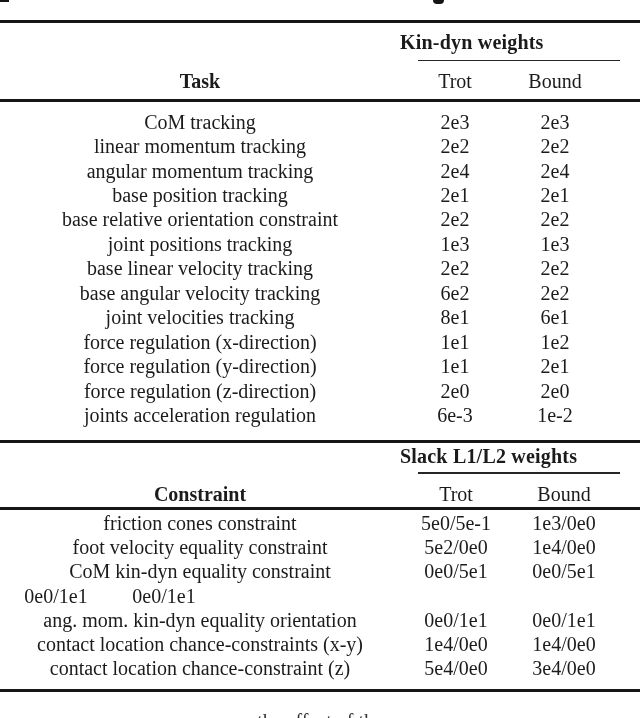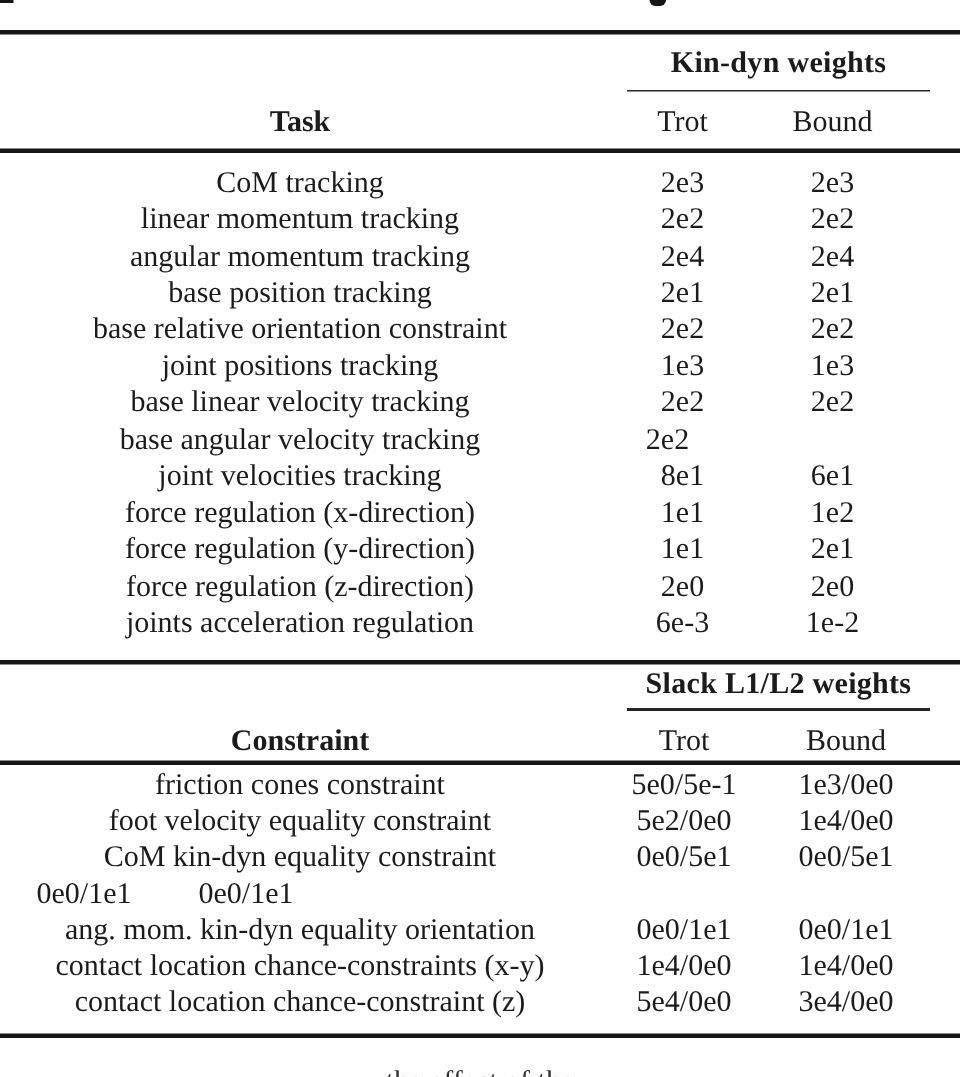--- a/index.html
+++ b/index.html
@@ -14,21 +14,21 @@
   .rule-thick {
     position: absolute; left: 0; width: 640px; height: 3px;
     background: #161616;
   }
   .rule-thin {
     position: absolute; left: 418px; width: 202px; height: 1.5px;
     background: #262626;
   }
   .group-header {
     position: absolute; left: 400px; width: 238px;
-    text-align: center;
+    text-align: left;
     font-weight: bold; font-size: 20px; line-height: 22px;
     letter-spacing: 0.2px;
     white-space: nowrap;
   }
   .header-row, .data-row {
     display: flex; align-items: center;
   }
   .header-row { position: absolute; left: 0; width: 640px; height: 24px; }
   .header-row .col-label { font-weight: bold; }
   .rows {
@@ -107,20 +107,21 @@
     <div class="cell c2">1e3</div>
     <div class="cell c3">1e3</div>
   </div>
   <div class="data-row">
     <div class="cell c1">base linear velocity tracking</div>
     <div class="cell c2">2e2</div>
     <div class="cell c3">2e2</div>
   </div>
   <div class="data-row">
     <div class="cell c1">base angular velocity tracking</div>
+    <div class="cell c2">6e2</div>
     <div class="cell c3">2e2</div>
   </div>
   <div class="data-row">
     <div class="cell c1">joint velocities tracking</div>
     <div class="cell c2">8e1</div>
     <div class="cell c3">6e1</div>
   </div>
   <div class="data-row">
     <div class="cell c1">force regulation (x-direction)</div>
     <div class="cell c2">1e1</div>

